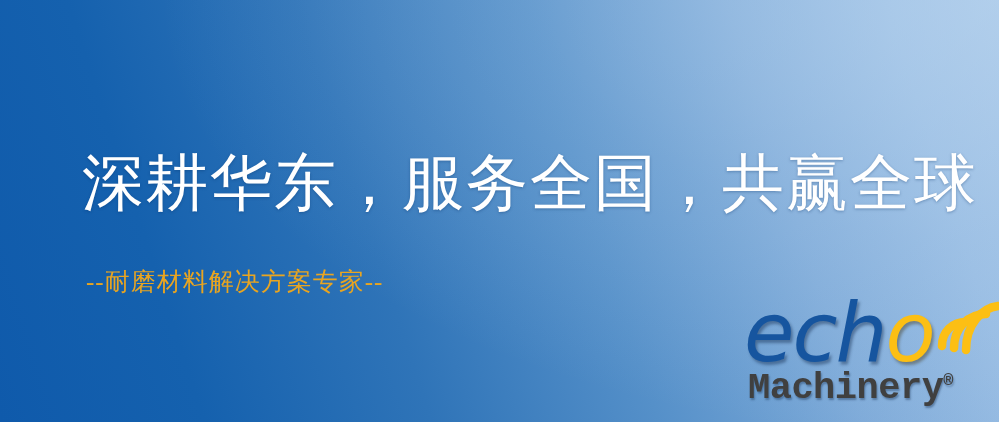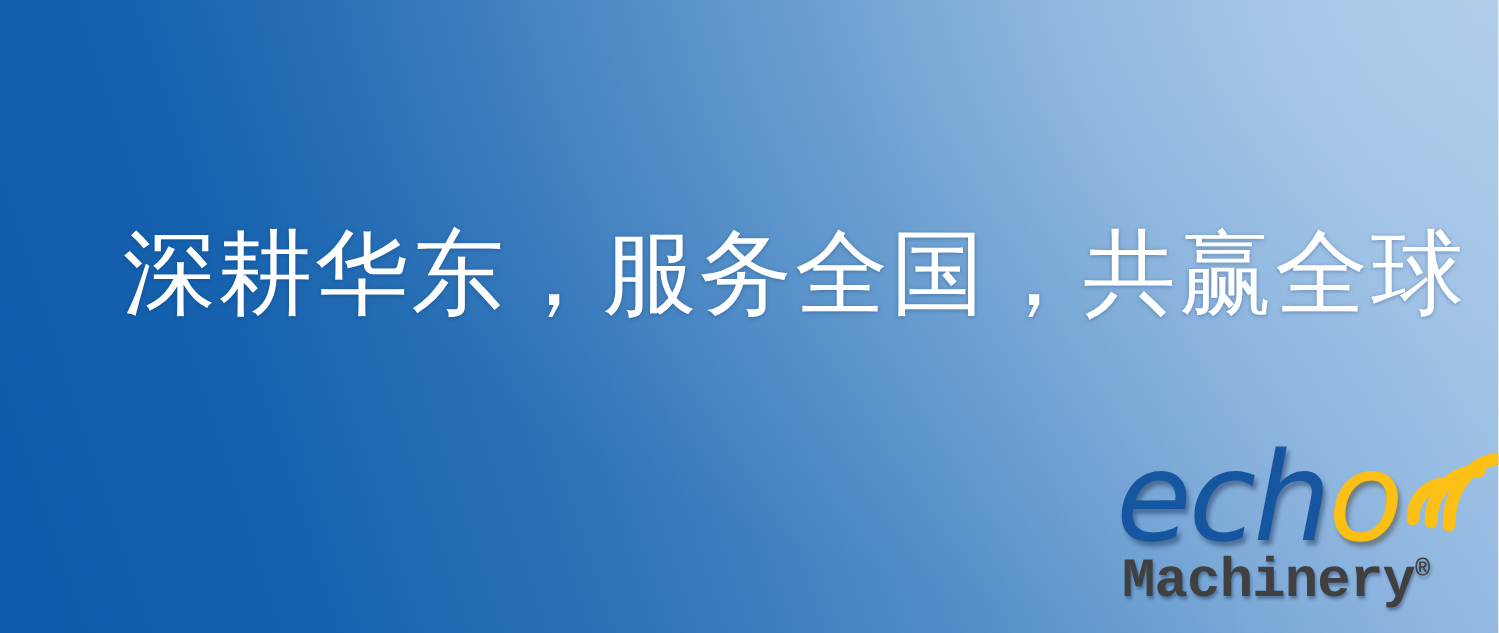--- a/index.html
+++ b/index.html
@@ -135,20 +135,21 @@
 </head>
 <body>
 
 <div id="banner">
 
   <div id="banner-bg"></div>
   <div id="banner-bg-sheen"></div>
 
   <div id="headline">深耕华东，服务全国，共赢全球</div>
 
+  <div id="subtitle">--耐磨材料解决方案专家--</div>
 
   <div id="logo">
 
     <div id="logo-mark">
 
       <div id="logo-echo-text"><span>ech</span><span id="logo-o">o</span></div>
 
       <svg id="logo-arcs" viewBox="0 0 72 66">
         <g fill="none" stroke="#fcbf14" stroke-linecap="round">
           <path d="M 10 60 A 26 26 0 0 1 34 34" stroke-width="9" transform="rotate(180 22 47)" opacity="0"></path>

